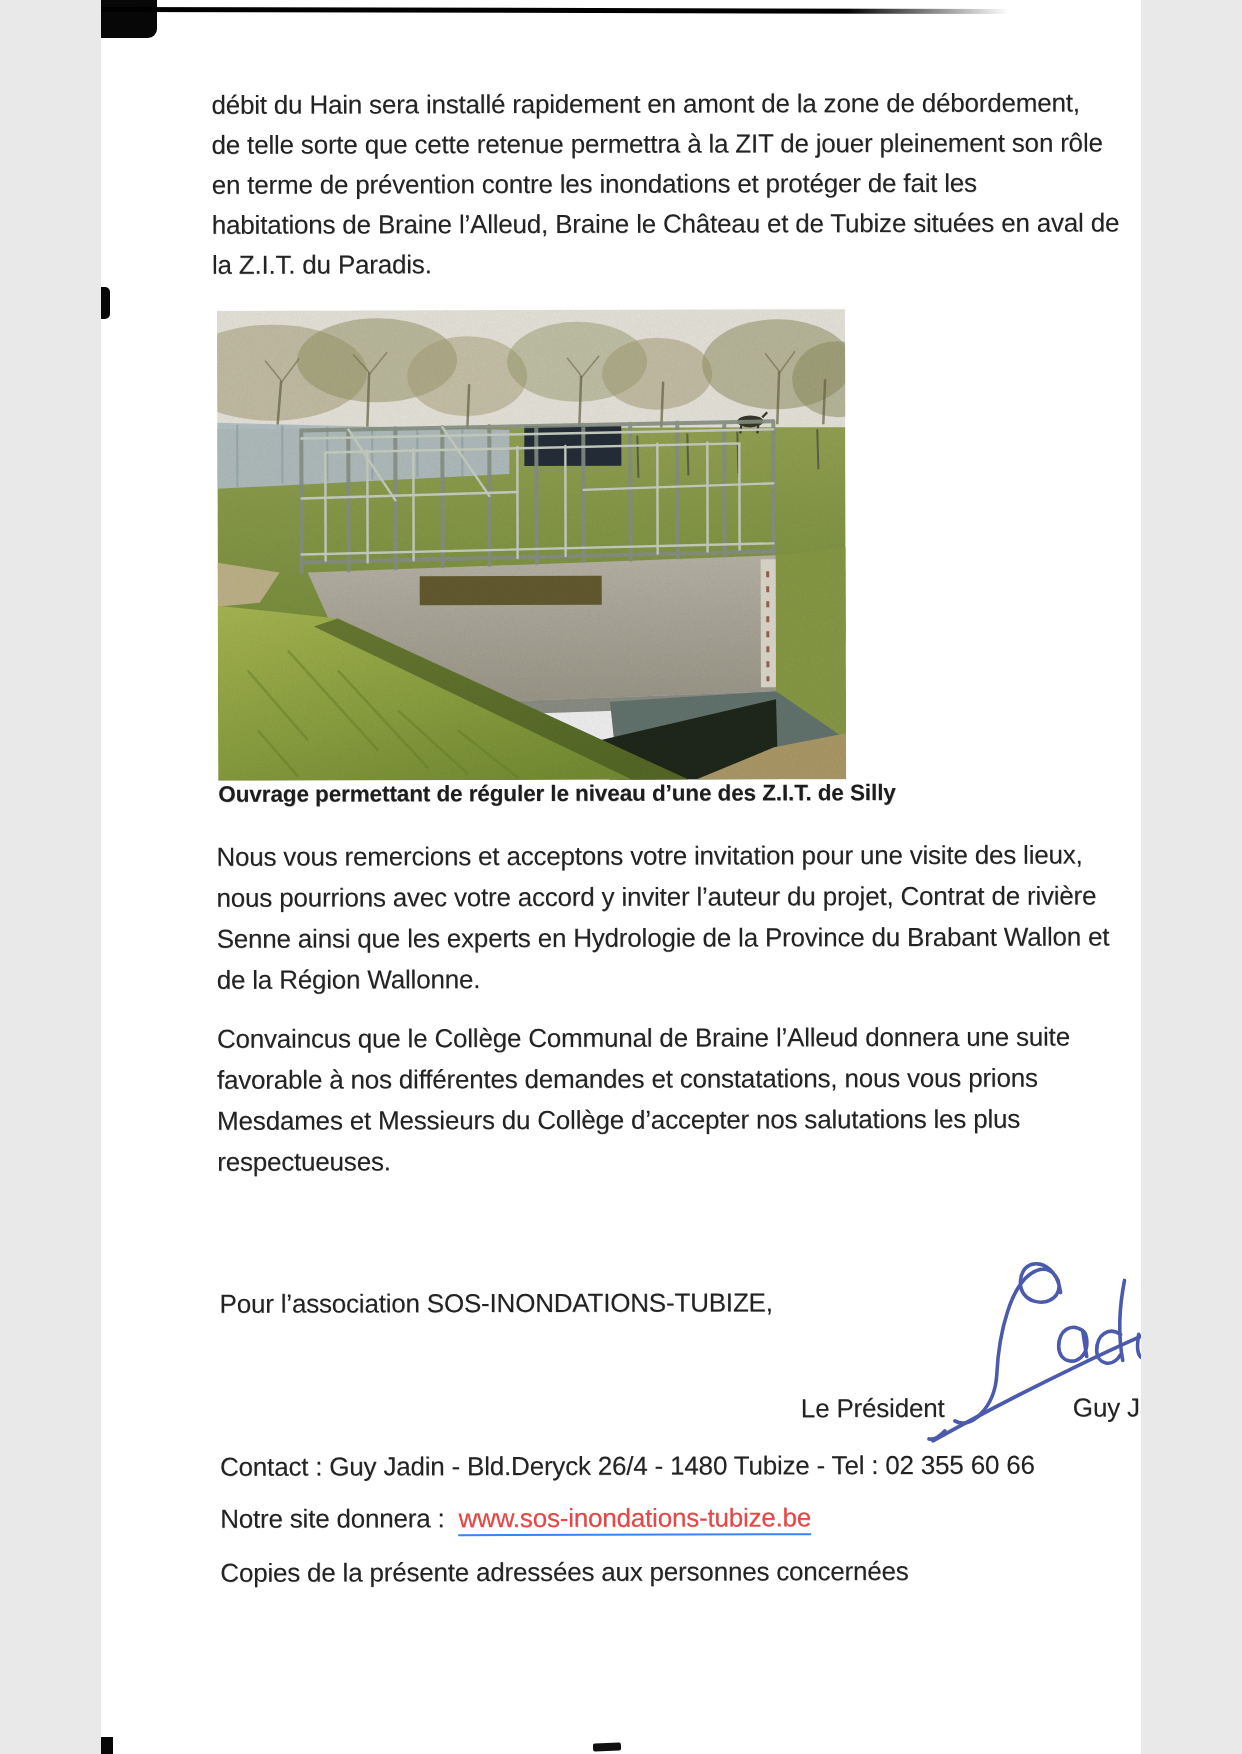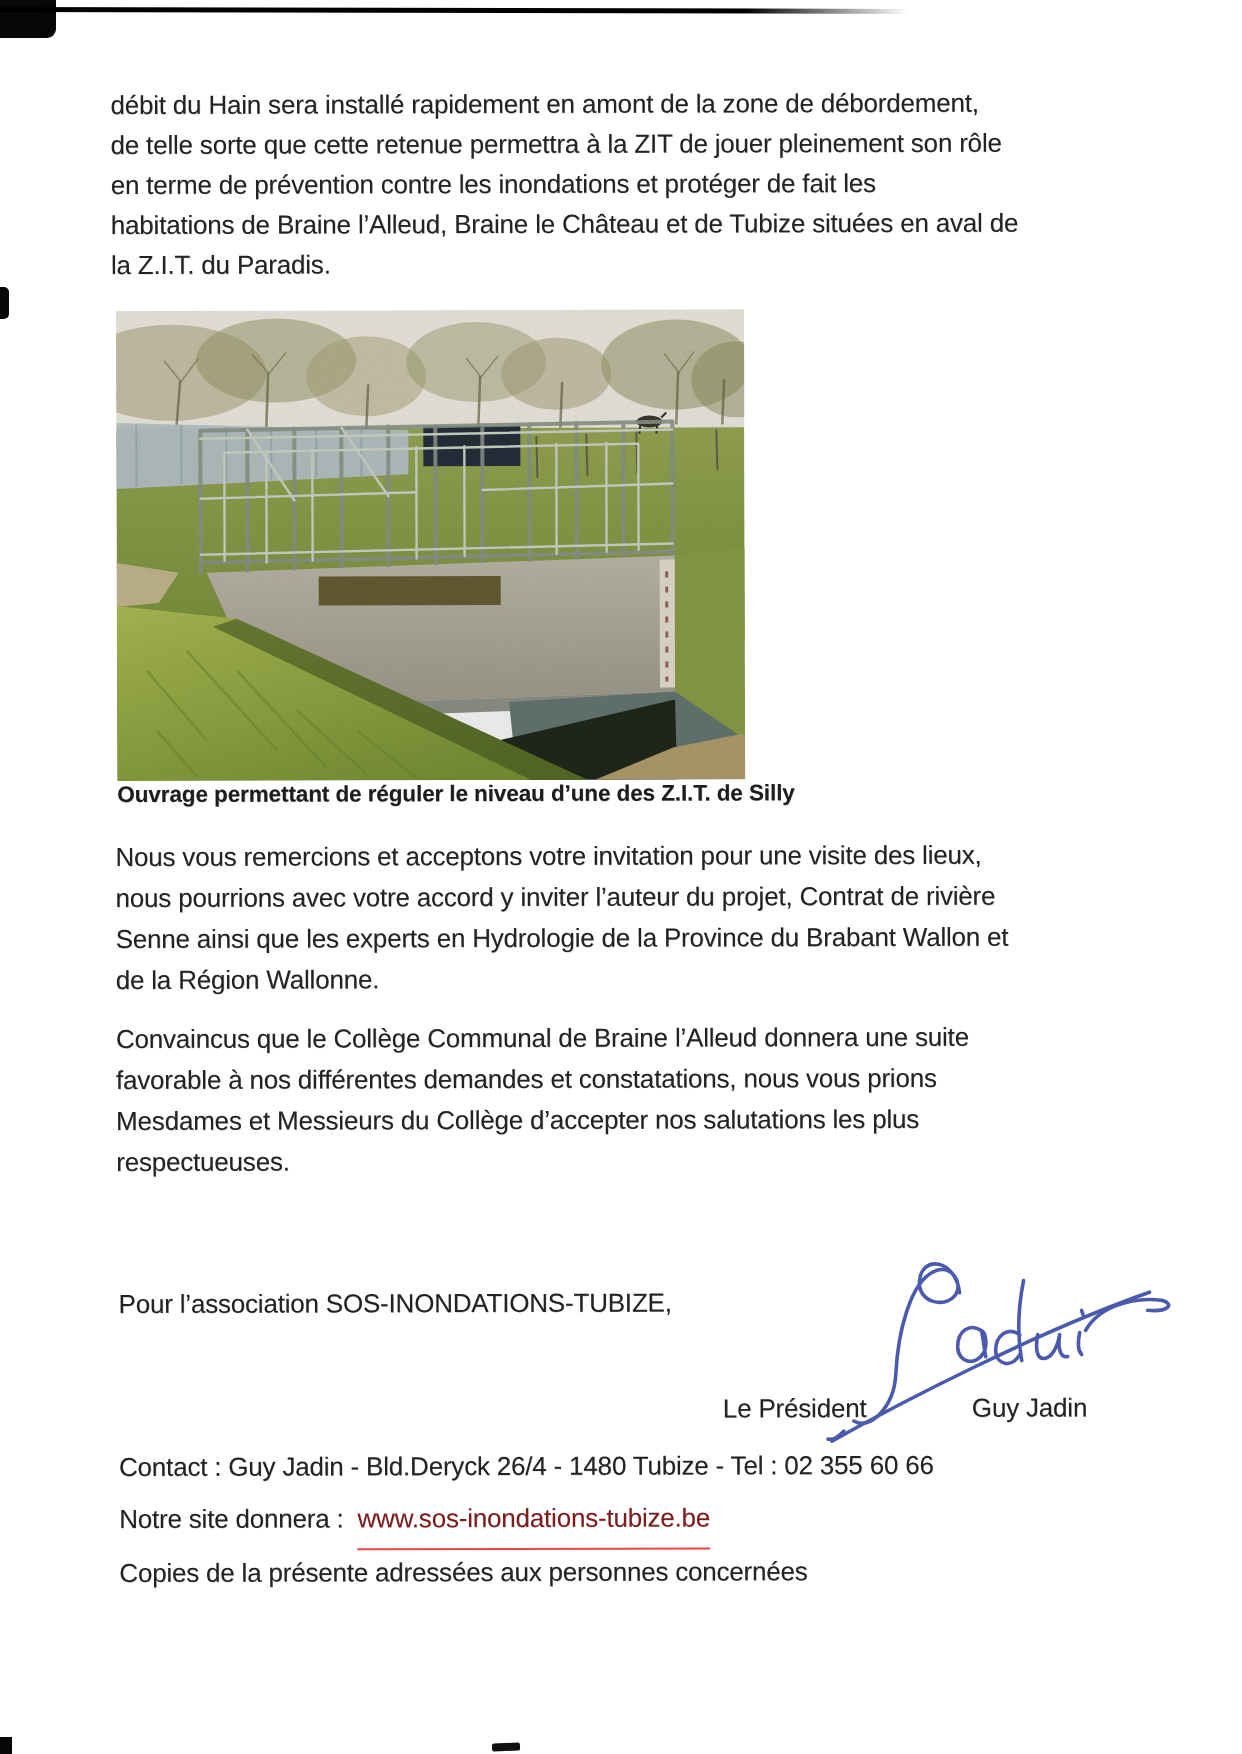--- a/index.html
+++ b/index.html
@@ -1,19 +1,19 @@
 <!DOCTYPE html>
 <html lang="fr"><head>
 <meta charset="utf-8">
 <title>Lettre SOS-INONDATIONS-TUBIZE (scan)</title>
 <style>
   html,body{margin:0;padding:0;background:#e9e9e9;}
   .page{
     position:relative;
-    width:1242px;height:1754px;
+    width:1040px;height:1754px;
     margin:0 auto;
     background:#ffffff;
     font-family:"Liberation Sans", sans-serif;
     color:#1f1f1f;
     overflow:hidden;
   }
   .content{position:absolute;left:0;top:0;width:100%;height:100%;transform:rotate(-0.15deg);transform-origin:40% 40%;}
   .bodytext{
     position:absolute;
     font-size:26px;
@@ -26,28 +26,28 @@
   .tline{display:block;}
   .photo-fig{position:absolute;left:117px;top:310px;width:628px;height:470px;}
   .photo-fig svg{display:block;width:628px;height:470px;}
   .caption{
     position:absolute;left:117px;top:781px;
     font-size:22.5px;font-weight:bold;letter-spacing:-0.1px;white-space:nowrap;
     color:#1d1d1d;text-shadow:0.4px 0.4px 0.5px rgba(40,40,40,0.4);
   }
   .assoc{position:absolute;left:117px;top:1283px;}
   .sig-svg{position:absolute;left:808px;top:1236px;width:370px;height:212px;z-index:5;}
-  .role-label{position:absolute;left:721px;top:1389px;}
+  .role-label{position:absolute;left:698px;top:1389px;}
   .signer-name{position:absolute;left:970px;top:1389px;}
   .contact-line{position:absolute;left:117px;top:1446px;}
   .site-line{position:absolute;left:117px;top:1498px;}
   .weblink{
-    color:#7f1d1d;
-    border-bottom:2px solid #ef4444;
-    padding-bottom:15px;
+    color:#ef4444;
+    border-bottom:2px solid #3b82f6;
+    padding-bottom:1px;
     margin-left:14px;
     text-decoration:none;
     cursor:pointer;
   }
   .copies-line{position:absolute;left:117px;top:1552px;}
   
   .art{position:absolute;background:#070707;}
   .art-corner{left:0;top:0;width:56px;height:38px;border-radius:0 0 9px 0;}
   .art-topline{
     left:0;top:7px;width:908px;height:5px;

